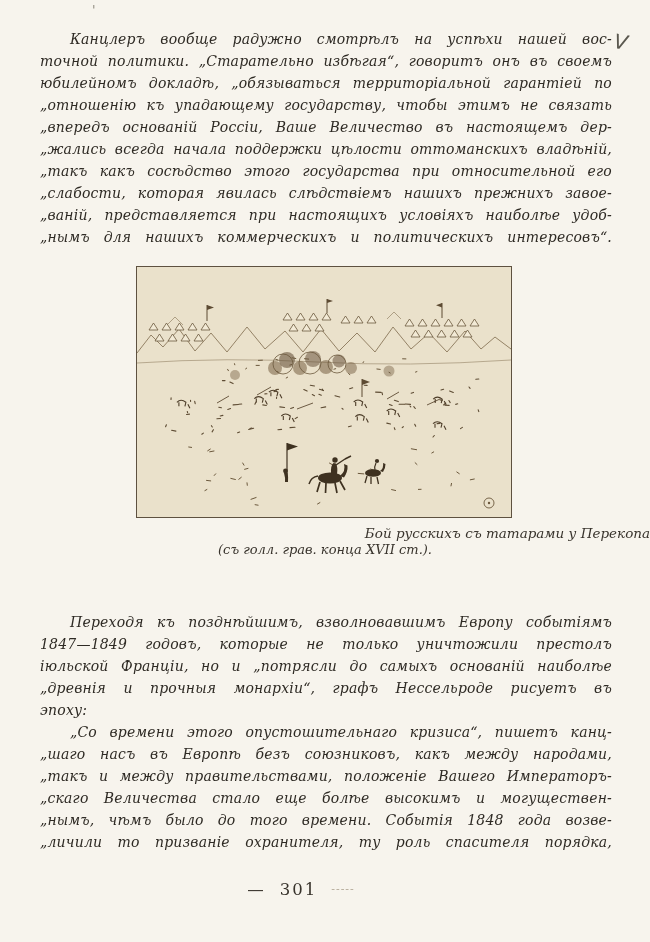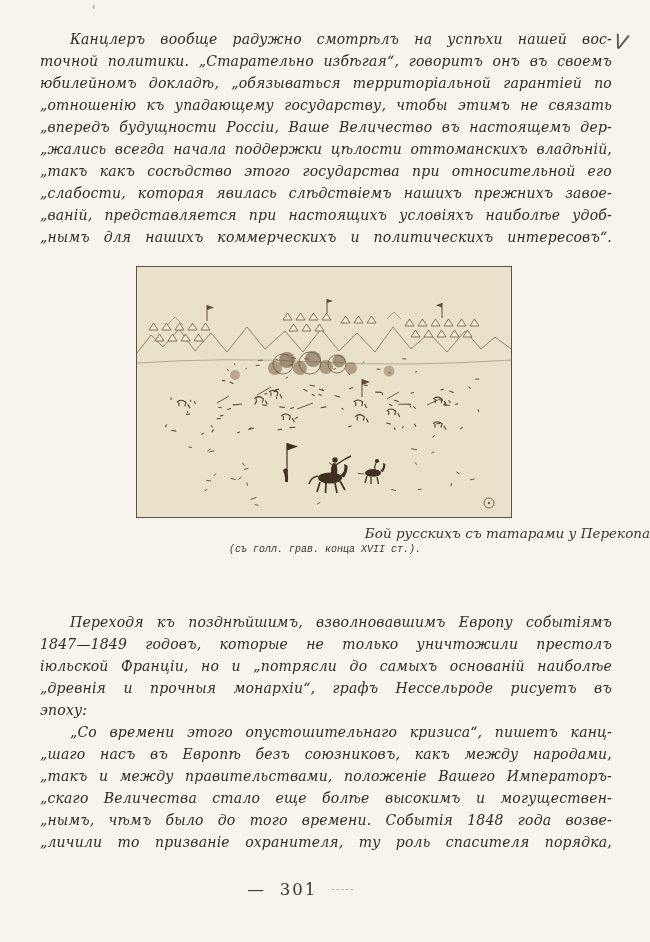--- a/index.html
+++ b/index.html
@@ -34,21 +34,21 @@
     box-sizing: border-box;
   }
   .figure svg { display: block; width: 100%; height: 100%; }
 
   .caption {
     position: absolute; top: 525px; left: 0; width: 650px;
     text-align: center; font-style: italic;
     color: #38332c;
   }
   .caption .c1 { font-size: 13.5px; line-height: 17px; text-align: right; }
-  .caption .c2 { font-size: 10px; line-height: 16px; font-family: Liberation Mono, monospace; }
+  .caption .c2 { font-size: 13px; line-height: 16px; }
 
   .pageno {
     position: absolute; top: 880px; left: 0; width: 602px;
     text-align: center; font-size: 16.5px; color: #38332c;
   }
   .pageno .dashL { margin-right: 16px; }
   .pageno .num { letter-spacing: 2px; }
   .pageno .dots {
     margin-left: 14px; color: #b3a997;
     font-size: 11px; letter-spacing: 1px; vertical-align: 2px;
@@ -71,21 +71,21 @@
 <div class="page">
 
   <div class="stray-mark">'</div>
   <div class="margin-mark">V</div>
 
   <div class="tb" style="top:28px">
     <div class="ln ind">Канцлеръ вообще радужно смотрѣлъ на успѣхи нашей вос-</div>
     <div class="ln">точной политики. „Старательно избѣгая“, говоритъ онъ въ своемъ</div>
     <div class="ln">юбилейномъ докладѣ, „обязываться территоріальной гарантіей по</div>
     <div class="ln">„отношенію къ упадающему государству, чтобы этимъ не связать</div>
-    <div class="ln">„впередъ будущности Россіи, Ваше Величество въ настоящемъ дер-</div>
+    <div class="ln">„впередъ основаній Россіи, Ваше Величество въ настоящемъ дер-</div>
     <div class="ln">„жались всегда начала поддержки цѣлости оттоманскихъ владѣній,</div>
     <div class="ln">„такъ какъ сосѣдство этого государства при относительной его</div>
     <div class="ln">„слабости, которая явилась слѣдствіемъ нашихъ прежнихъ завое-</div>
     <div class="ln">„ваній, представляется при настоящихъ условіяхъ наиболѣе удоб-</div>
     <div class="ln">„нымъ для нашихъ коммерческихъ и политическихъ интересовъ“.</div>
   </div>
 
   <div class="figure">
     <svg id="engraving-svg" viewBox="0 0 374 250">
       <rect x="0" y="0" width="374" height="250" fill="#eae1cb"></rect>

